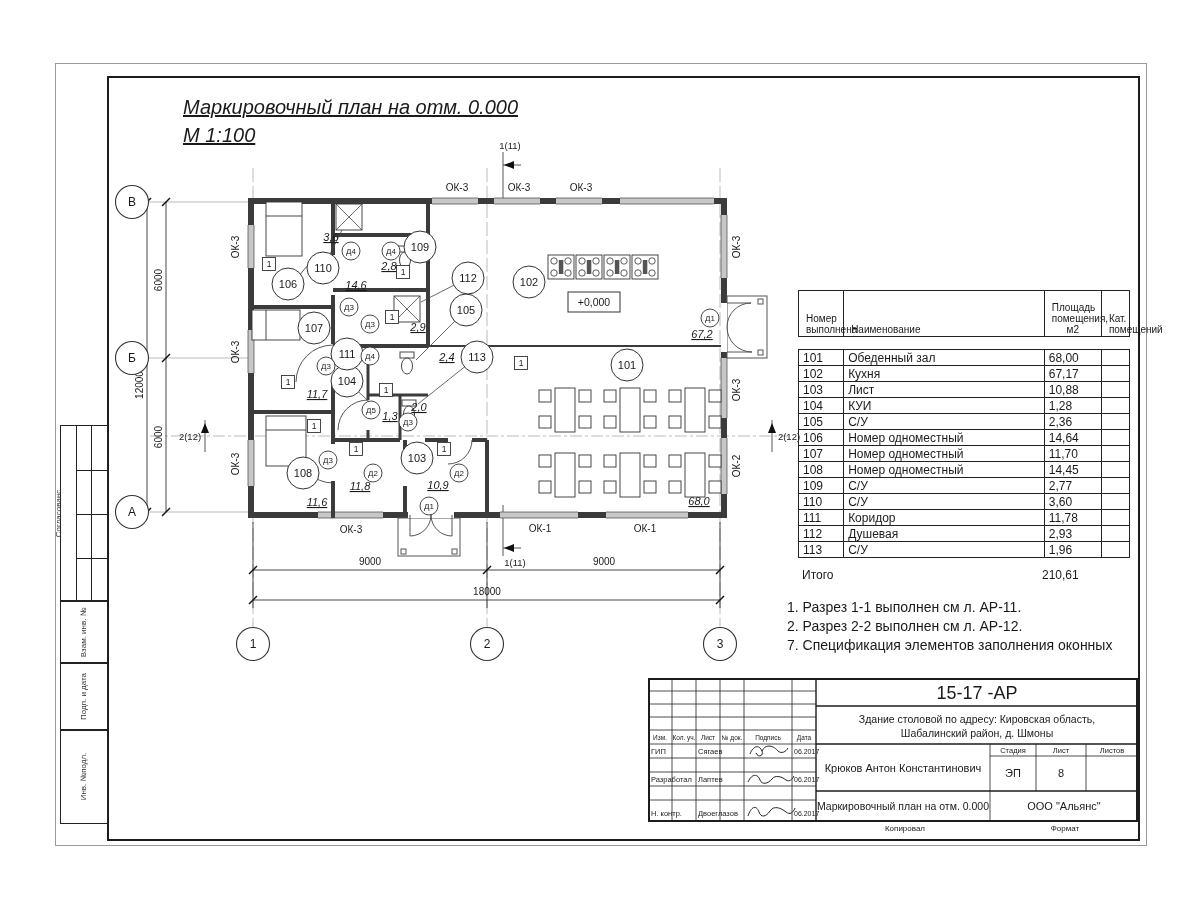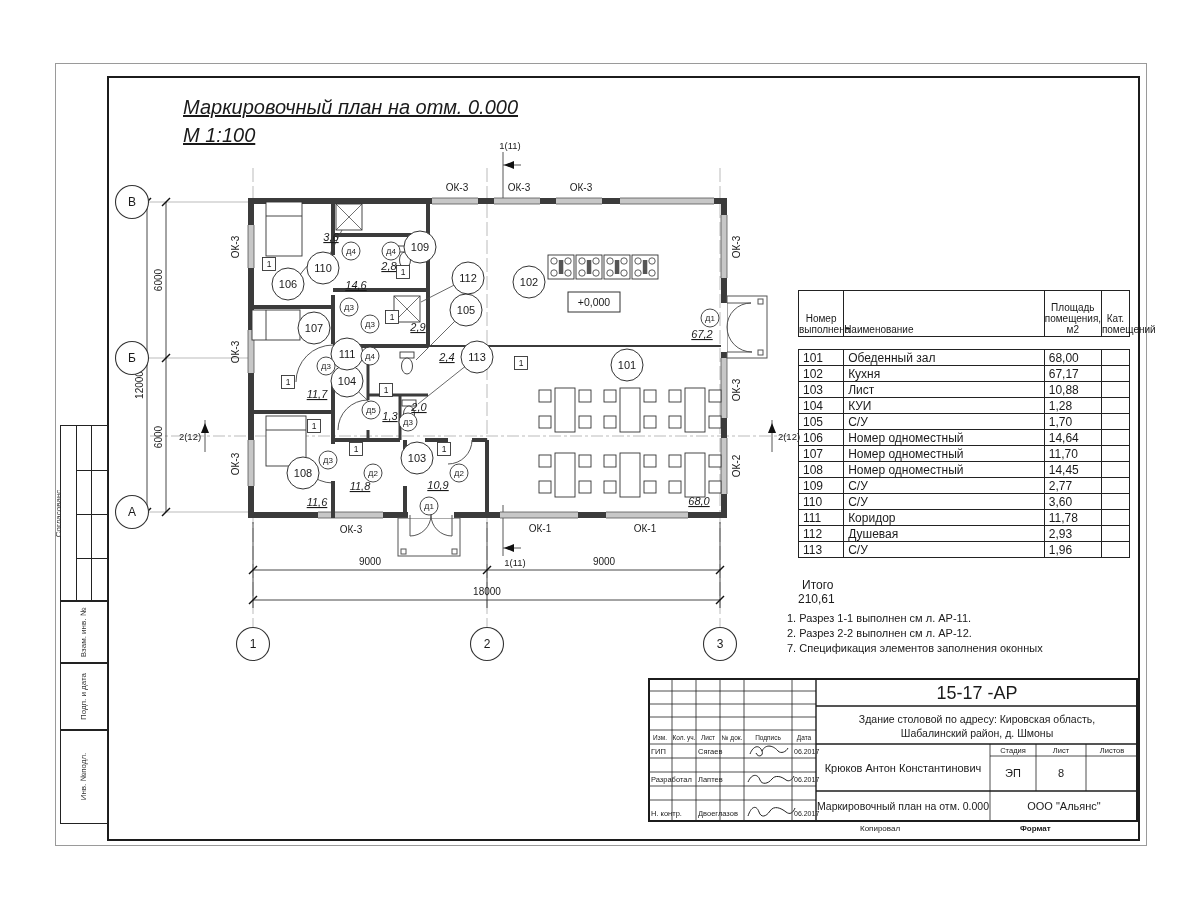--- a/index.html
+++ b/index.html
@@ -16,27 +16,27 @@
   .numC{font-size:11px;}
   .area{font-size:11px;font-style:italic;text-decoration:underline;}
   .okl{font-size:10px;}
   .dl{font-size:8px;}
   .mk{font-size:8.5px;}
   .sec{font-size:9.5px;}
   .lvl{font-size:10.5px;}
   
   .legend{position:absolute;left:798px;top:290px;width:332px;}
   .legend table{border-collapse:collapse;width:100%;table-layout:fixed;}
-  .legend .hdr td{border:1.4px solid #222;font-size:10px;padding:1px 0;vertical-align:bottom;}
+  .legend .hdr td{border:1.4px solid #222;font-size:10px;padding:1px 7px;vertical-align:bottom;}
   .legend .ttl td{border:1.4px solid #222;text-align:center;font-size:12.5px;height:23px;}
   .legend .rows{margin-top:12px;}
   .legend .rows td{border:1px solid #222;font-size:12px;height:15px;padding:0 4px;white-space:nowrap;overflow:hidden;}
-  .totalrow{display:flex;font-size:12px;margin-top:20px;flex-direction:column;}
+  .totalrow{display:flex;font-size:12px;margin-top:10px;}
   .totalrow .tl{width:240px;padding-left:4px;}
-  .notes{position:absolute;left:787px;top:611px;width:345px;font-size:11px;line-height:1.37;}
+  .notes{position:absolute;left:787px;top:598px;width:345px;font-size:14px;line-height:1.37;}
   
   .stamp-wrap{position:absolute;left:648px;top:678px;text-decoration:underline;}
   .copylbl{position:absolute;top:824px;font-size:8px;}
   
   .strip{position:absolute;border:1px solid #222;display:flex;align-items:center;justify-content:center;}
   .vtext{transform:rotate(-90deg);font-size:8px;white-space:nowrap;color:#333;}
 </style>
 </head>
 <body>
 
@@ -474,21 +474,21 @@
           </tr>
           <tr>
             <td>104</td>
             <td>КУИ</td>
             <td>1,28</td>
             <td></td>
           </tr>
           <tr>
             <td>105</td>
             <td>С/У</td>
-            <td>1,70</td>
+            <td>2,36</td>
             <td></td>
           </tr>
           <tr>
             <td>106</td>
             <td>Номер одноместный</td>
             <td>14,64</td>
             <td></td>
           </tr>
           <tr>
             <td>107</td>
@@ -605,15 +605,15 @@
         <text x="50" y="138" style="text-anchor:start;">Двоеглазов</text>
         <text x="146" y="138" style="text-anchor:start;font-size:7px;">06.2017</text>
       </g>
       <g stroke="#222" stroke-width="1" fill="none">
         <path d="M102,76 c3,-8 9,-10 12,-3 c2,5 -4,7 -6,2 m6,-2 c4,-8 12,-5 16,0 c3,3 8,1 10,-3"></path>
         <path d="M100,104 c4,-9 10,-8 12,-2 c2,5 8,4 12,-1 c3,-4 9,-3 14,1 c3,2 6,0 8,-4"></path>
         <path d="M100,138 c3,-9 8,-12 11,-4 c2,6 7,5 11,-1 c4,-6 11,-3 16,1 c4,3 7,1 9,-4"></path>
       </g>
     </svg>
   </div>
-  <div class="copylbl" style="left:860px;width:90px;">Копировал</div>
-  <div class="copylbl" style="left:1020px;width:90px;font-weight:bold;">Формат</div>
+  <div class="copylbl" style="left:860px;width:90px;text-align:center;">Копировал</div>
+  <div class="copylbl" style="left:1020px;width:90px;text-align:center;">Формат</div>
 </div>
 
 </body></html>

